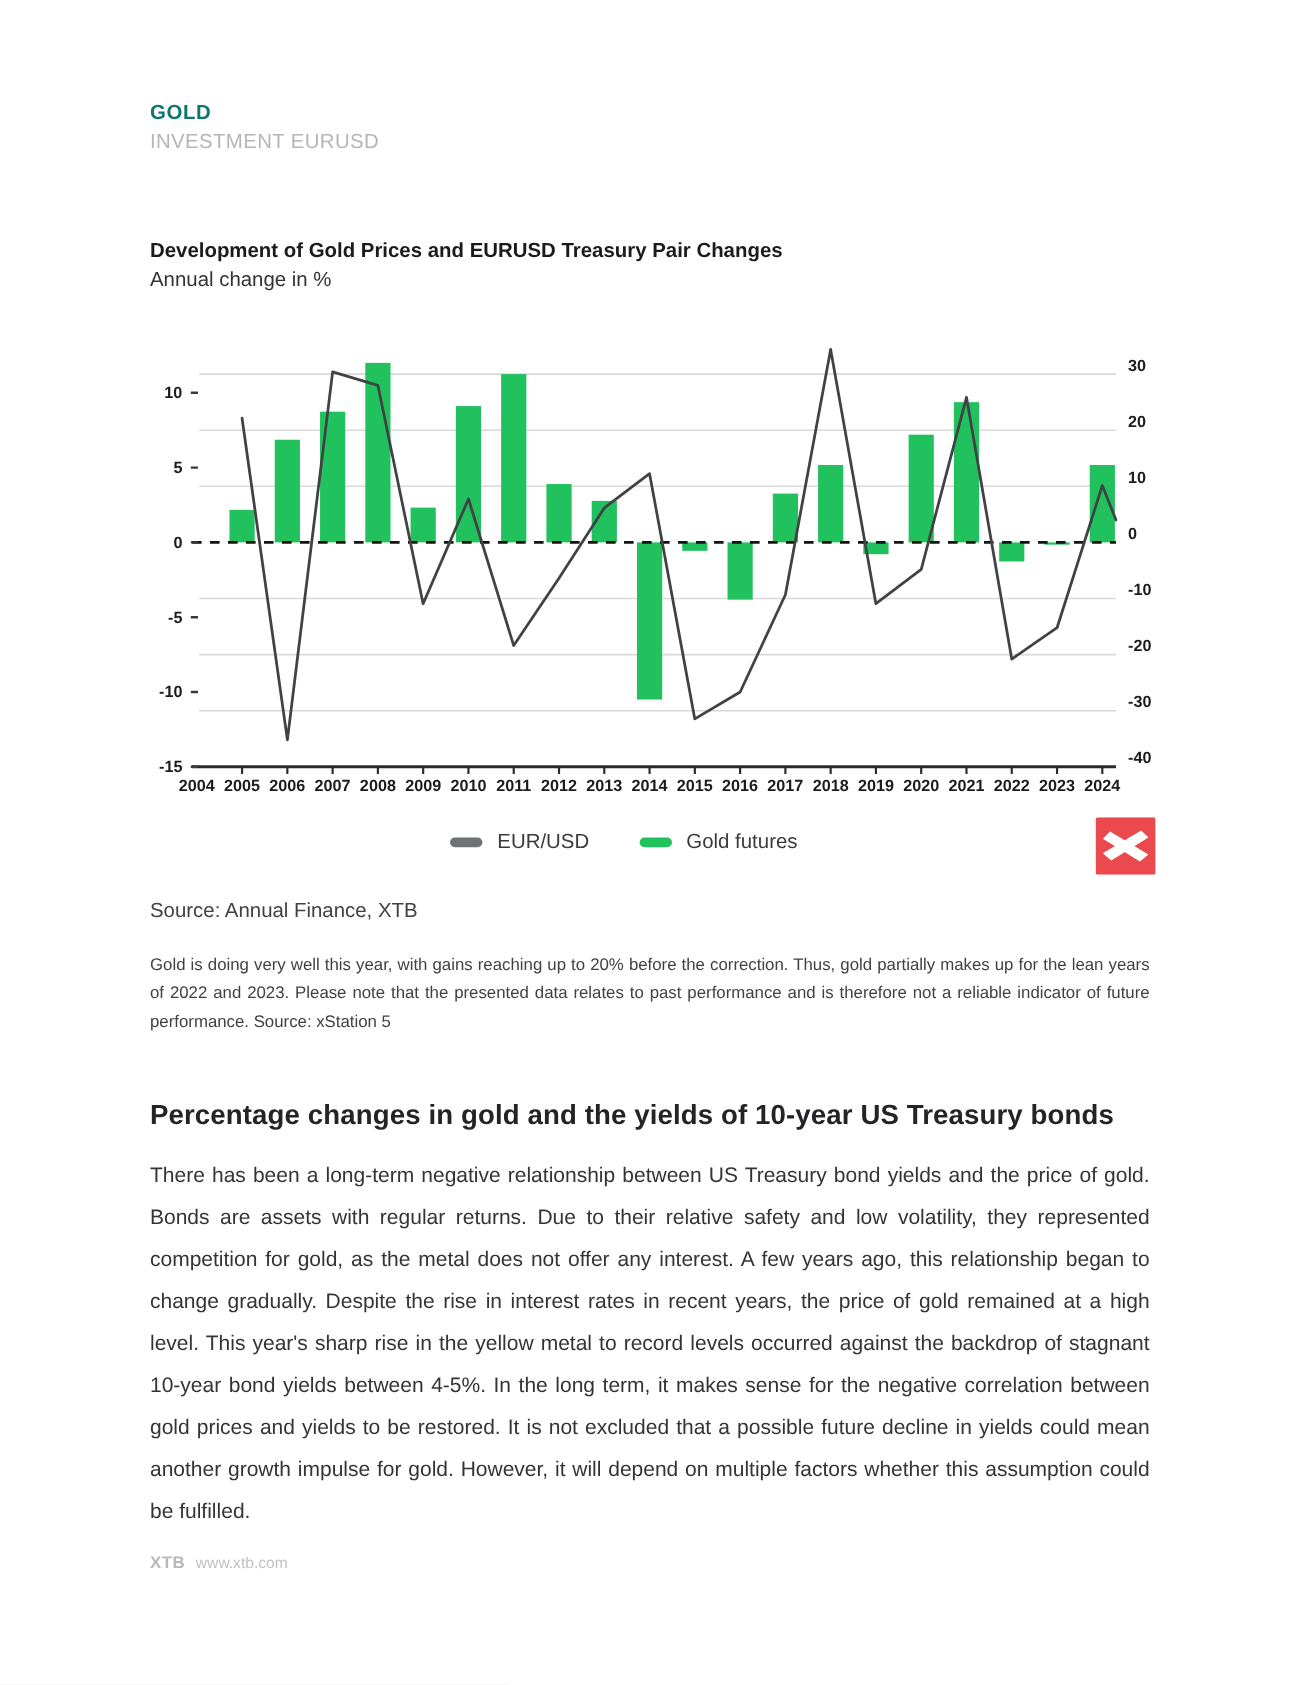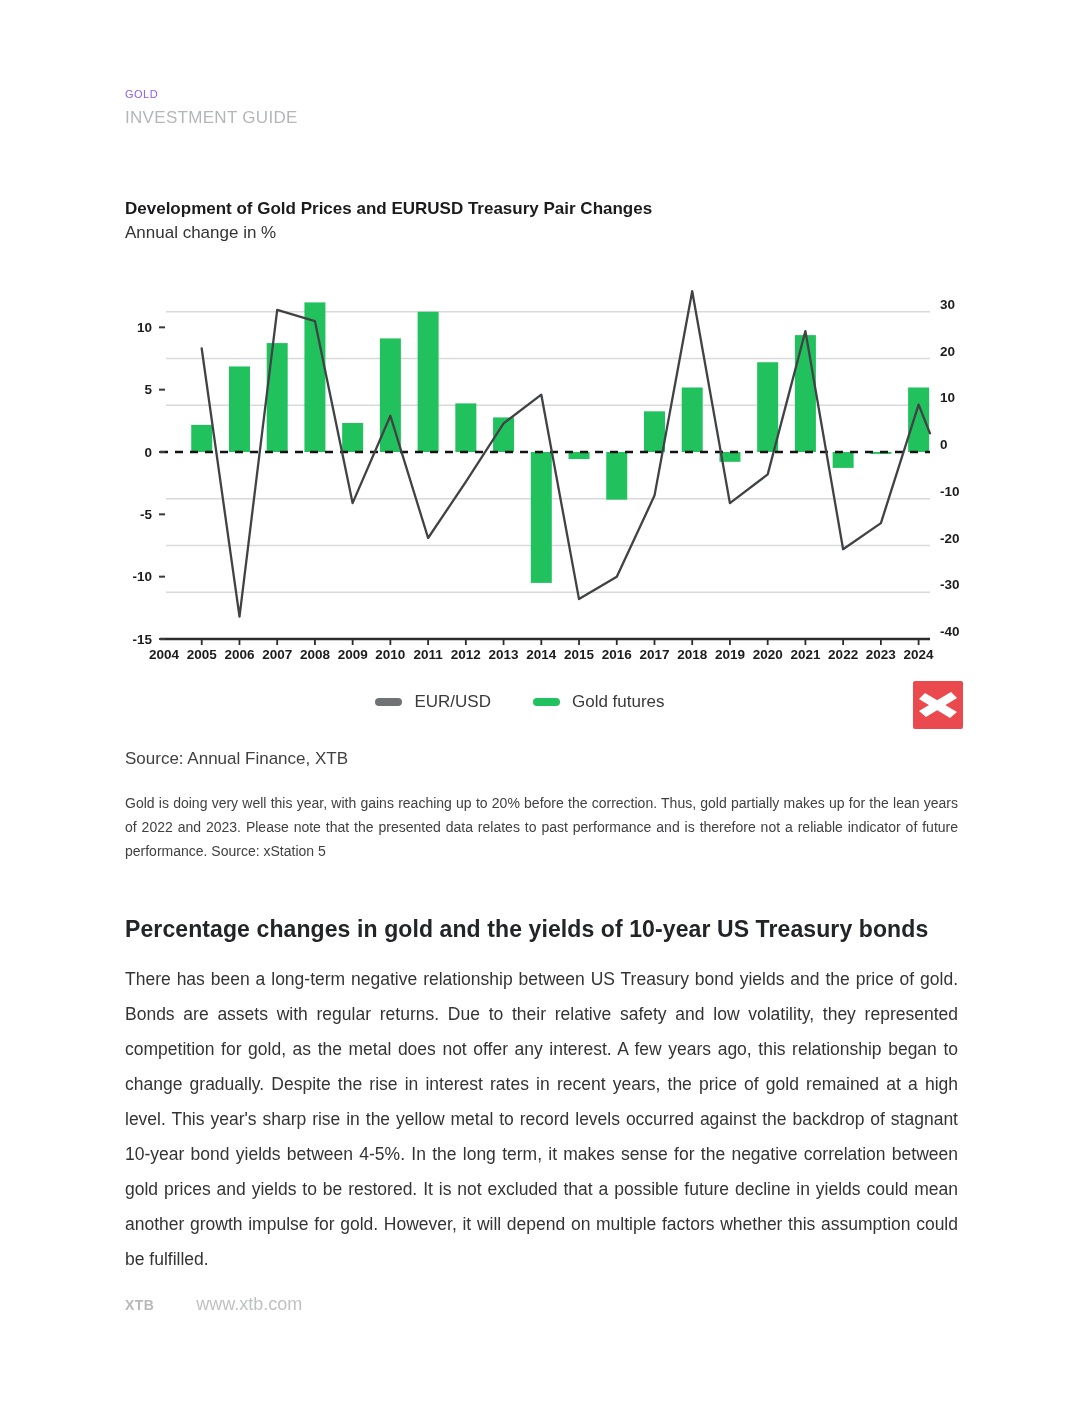--- a/index.html
+++ b/index.html
@@ -2,21 +2,21 @@
 <html><head>
 <meta charset="utf-8">
 <style>
   html,body{margin:0;padding:0;background:#e9e9e9;}
   .page{
     position:relative;width:1082px;height:1404px;background:#ffffff;
     margin:0 auto;overflow:hidden;
     font-family:"Liberation Sans",sans-serif;color:#3e3e40;
   }
   .brand{position:absolute;left:125px;top:82px;line-height:24px;}
-  .brand .b1{font-weight:400;font-size:11px;color:#8b5cf6;letter-spacing:.5px;}
+  .brand .b1{font-weight:700;font-size:17px;color:#0f766e;letter-spacing:.5px;}
   .brand .b2{font-weight:400;font-size:17px;color:#b4b6b9;letter-spacing:.3px;}
   h1.pagetitle{
     position:absolute;left:125px;top:146px;margin:0;
     font-size:23px;font-weight:700;color:#232427;letter-spacing:.1px;
   }
   .charttitle{position:absolute;left:125px;top:199px;margin:0;font-size:17px;font-weight:700;color:#1b1b1d;}
   .chartsub{position:absolute;left:125px;top:223px;margin:0;font-size:17px;color:#333335;}
   .chartwrap{position:absolute;left:118px;top:268px;width:864px;height:404px;}
   .legend{
     position:absolute;left:125px;top:692px;width:790px;display:flex;gap:42px;
@@ -33,31 +33,31 @@
   h2.sectitle{
     position:absolute;left:125px;top:916px;margin:0;width:860px;
     font-size:23px;font-weight:700;color:#232427;letter-spacing:.1px;
   }
   .para2{
     position:absolute;left:125px;top:962px;width:833px;margin:0;
     font-size:17.5px;line-height:35px;color:#343436;text-align:justify;
   }
   .footer{position:absolute;left:125px;top:1294px;display:flex;align-items:baseline;gap:9px;}
   .footer .fb{font-weight:700;font-size:14px;color:#b7b9bb;letter-spacing:.4px;}
-  .footer .fu{font-size:18px;color:#bfc1c3;margin-left:33px;}
+  .footer .fu{font-size:13px;color:#bfc1c3;}
   .axt{font:700 13.5px "Liberation Sans",sans-serif;fill:#1c1c1e;}
 </style>
 </head>
 <body>
 
 <div class="page">
 
   <div class="brand">
     <div class="b1">GOLD</div>
-    <div class="b2">INVESTMENT GUIDE</div>
+    <div class="b2">INVESTMENT EURUSD</div>
   </div>
 
 
   <p class="charttitle">Development of Gold Prices and EURUSD Treasury Pair Changes</p>
   <p class="chartsub">Annual change in %</p>
 
   <div class="chartwrap">
     <svg id="chart-svg" width="864" height="404" viewBox="0 0 864 404">
         <g>
           <line x1="48" y1="43.75" x2="812" y2="43.75" stroke="#d9d9d9" stroke-width="1.3"></line>

